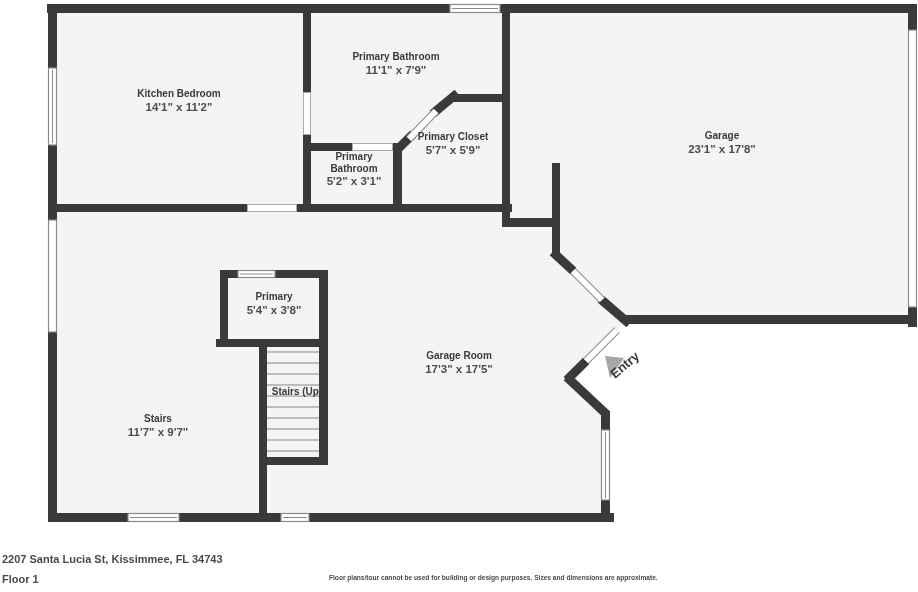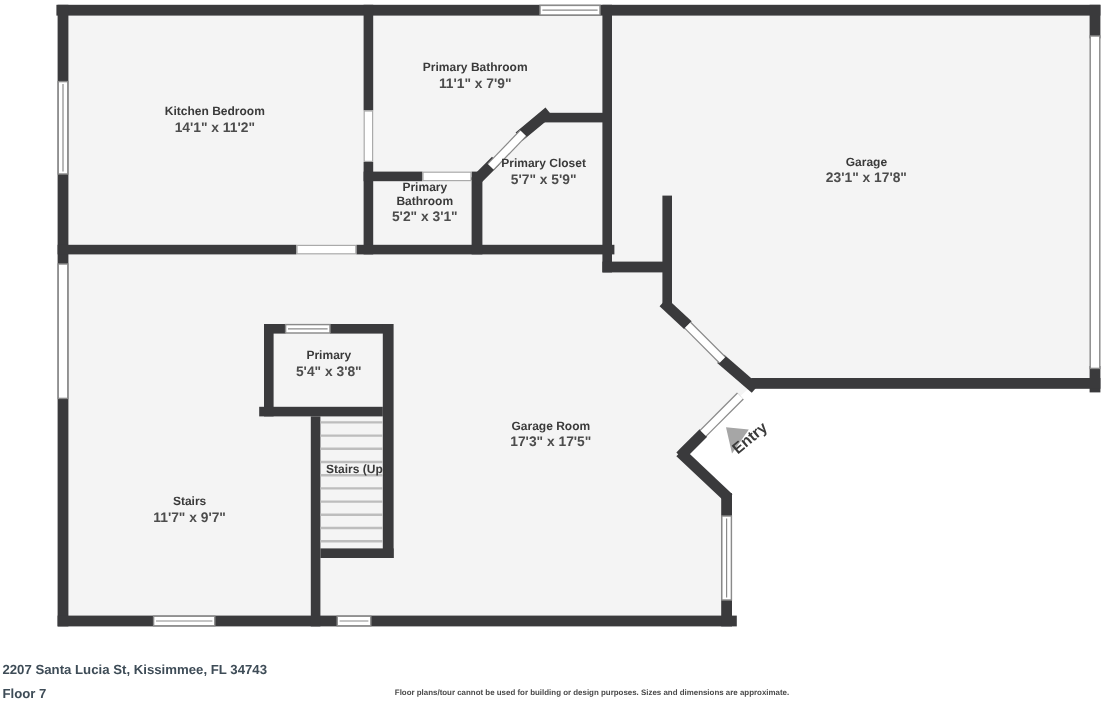--- a/index.html
+++ b/index.html
@@ -153,16 +153,16 @@
     <div class="rdims">11'7" x 9'7"</div>
   </div>
 
   <div class="rlabel" style="left:297px;top:386px;width:58px;">
     <div class="rname">Stairs (Up)</div>
   </div>
 
   <div class="entry-label">Entry</div>
 
   <div class="footer-address">2207 Santa Lucia St, Kissimmee, FL 34743</div>
-  <div class="footer-floor">Floor 7</div>
+  <div class="footer-floor">Floor 1</div>
   <div class="footer-disclaimer">Floor plans/tour cannot be used for building or design purposes. Sizes and dimensions are approximate.</div>
 
 </div>
 
 </body></html>

